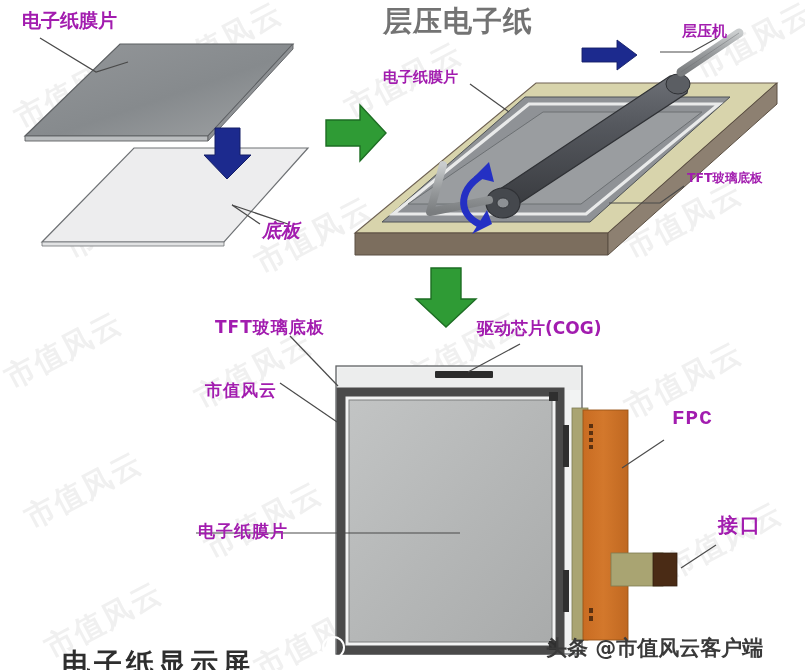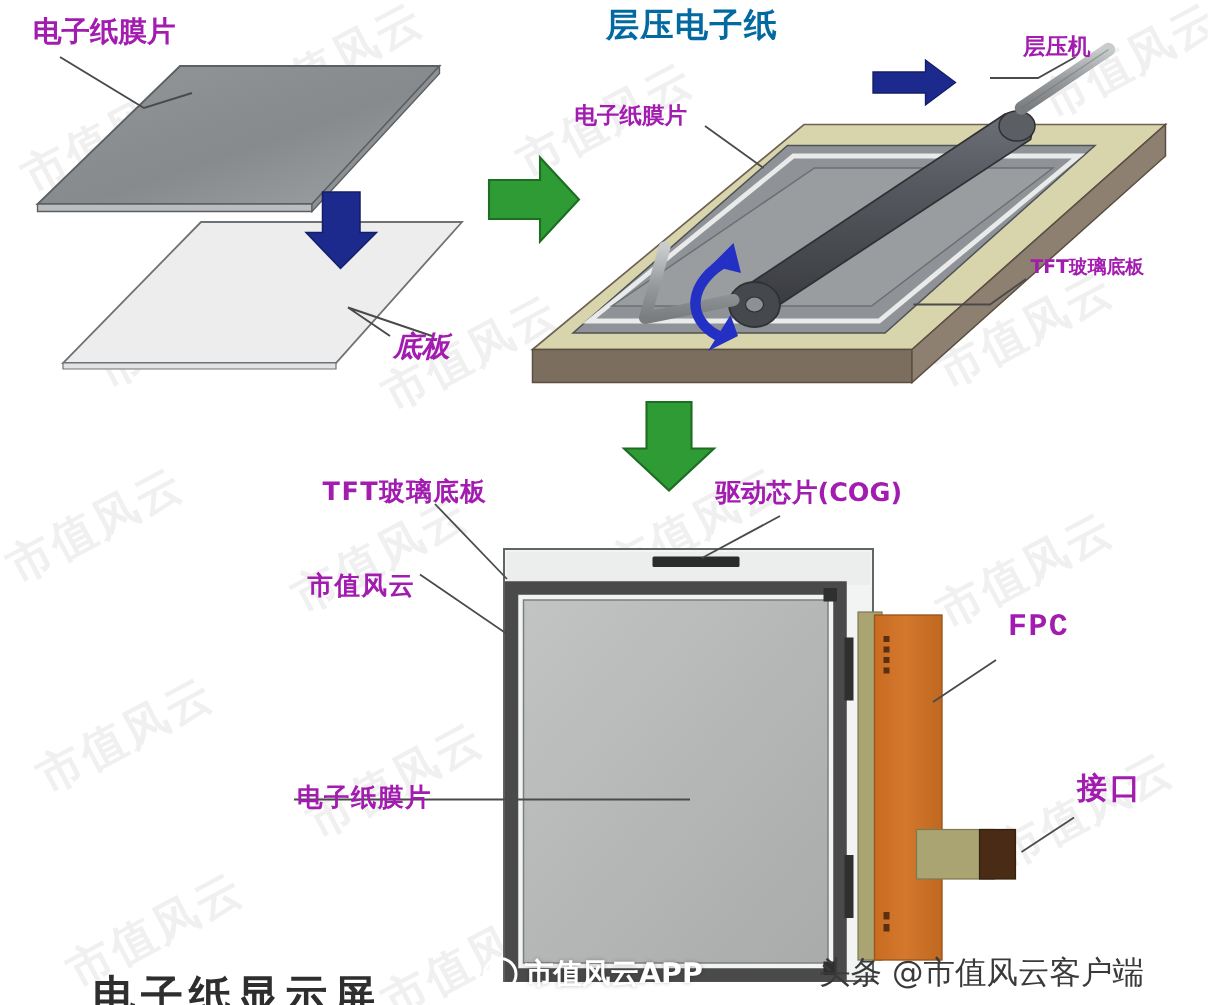--- a/index.html
+++ b/index.html
@@ -22,21 +22,21 @@
     font-family:"DejaVu Sans","Liberation Sans",sans-serif;
   }
   .lbl{
     position:absolute;
     color:#a21caf;
     white-space:nowrap;
     font-family:"DejaVu Sans","Liberation Sans",sans-serif;
   }
   #title-main{
     left:383px;top:2px;
-    font-size:22px;font-weight:700;color:#0369a1;letter-spacing:1px;margin-left:21px;
+    font-size:29px;font-weight:700;color:#737373;letter-spacing:1px;
   }
   #caption-display{
     left:62px;top:613px;
     font-size:28px;font-weight:700;color:#2e2e2e;letter-spacing:4px;margin-top:32px;
   }
   .lbl-sm{font-size:15px;font-weight:700;}
   .lbl-md{font-size:16px;font-weight:700;}
   .lbl-xs{font-size:12.5px;font-weight:700;}
   .lbl-fpc{font-size:21px;font-weight:700;letter-spacing:1px;font-family:Liberation Mono, monospace;}
   .lbl-jk{font-size:20px;font-weight:700;letter-spacing:2px;}
@@ -44,21 +44,21 @@
   .lbl-tft2{font-size:17px;font-weight:700;letter-spacing:1px;}
 
   #wm-weibo{
     position:absolute;left:322px;top:636px;
     display:flex;align-items:center;gap:5px;
     color:#ffffff;font-size:19px;font-weight:700;
     text-shadow:0 0 3px rgba(0,0,0,.28);
   }
   #wm-toutiao{
     position:absolute;left:546px;top:634px;
-    color:#3a3a3a;font-size:21px;font-weight:400;letter-spacing:0px;
+    color:#3a3a3a;font-size:21px;font-weight:700;letter-spacing:0px;
     font-family:"DejaVu Sans","Liberation Sans",sans-serif;
   }
   .weibo-eye{
     width:19px;height:19px;border-radius:50%;
     border:2px solid #ffffff;display:inline-block;position:relative;
   }
   .weibo-eye::after{
     content:"";position:absolute;left:4px;top:4px;width:7px;height:7px;
     border-radius:50%;background:#ffffff;
   }
@@ -238,15 +238,14 @@
 <div class="lbl lbl-cog" style="left:477px;top:317px;">驱动芯片(COG)</div>
 <div class="lbl lbl-tft2" style="left:205px;top:379px;">市值风云</div>
 <div class="lbl lbl-tft2" style="left:198px;top:520px;">电子纸膜片</div>
 <div class="lbl lbl-fpc" style="left:672px;top:407px;">FPC</div>
 <div class="lbl lbl-jk" style="left:718px;top:512px;">接口</div>
 
 <div class="lbl" id="caption-display">电子纸显示屏</div>
 
 <div id="wm-weibo">
   <span class="weibo-eye"></span>
-  <span>市值风云APP</span>
 </div>
 <div id="wm-toutiao">头条 @市值风云客户端</div>
 
 </body></html>

